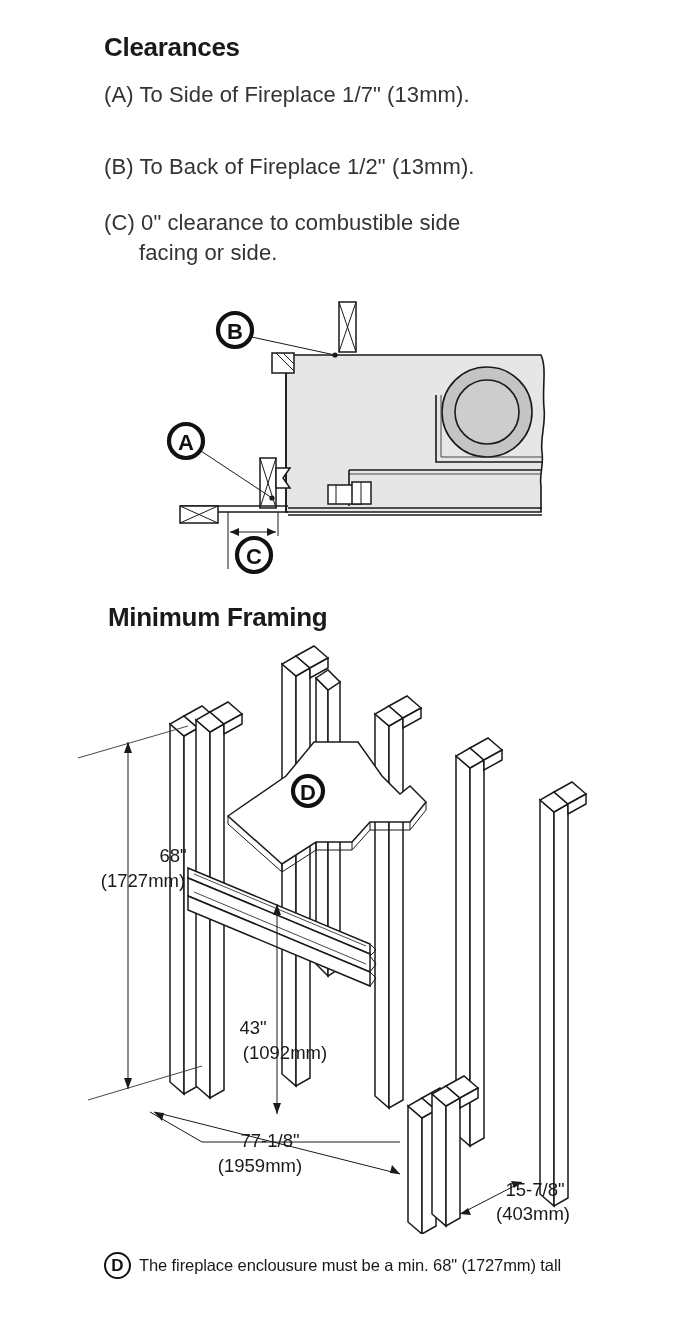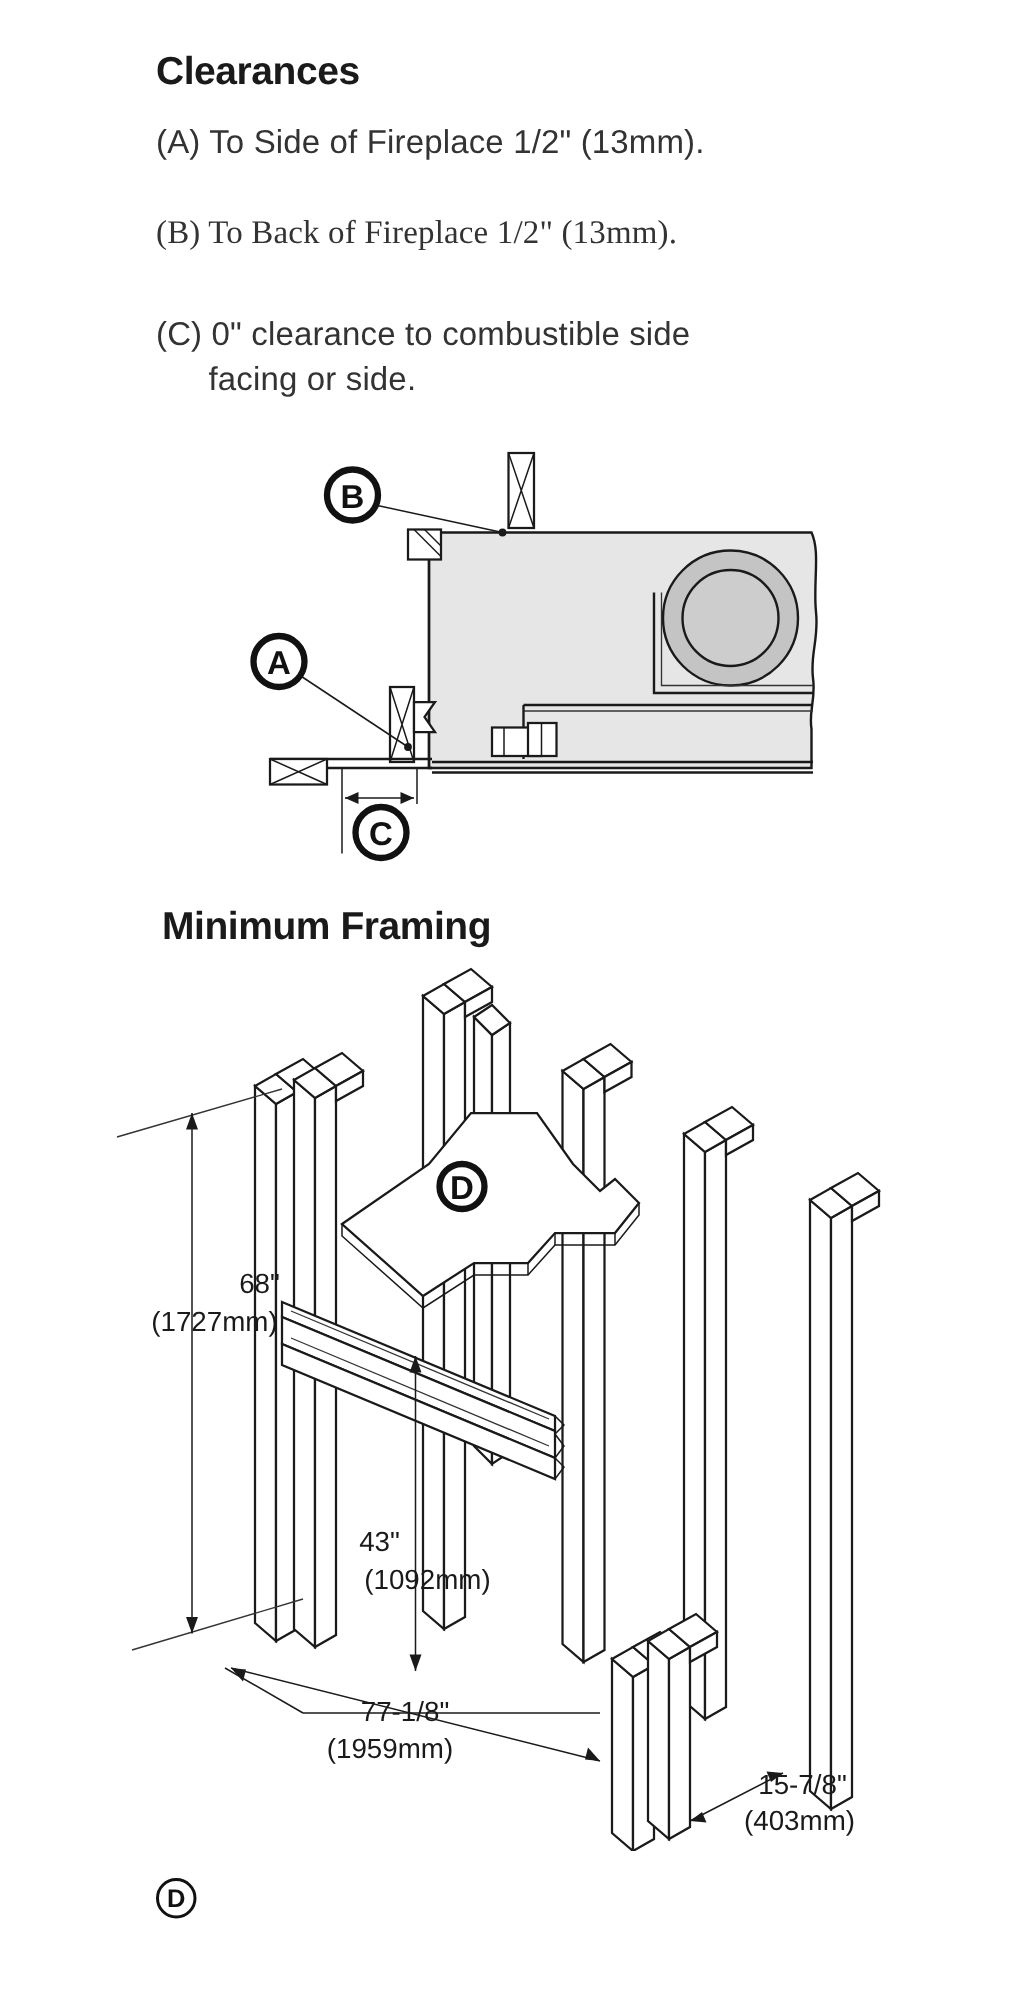--- a/index.html
+++ b/index.html
@@ -37,21 +37,21 @@
   .clearance-line {
     position: absolute;
     left: 104px;
     font-size: 22px;
     line-height: 30px;
     color: #333333;
     width: 520px;
     letter-spacing: 0.1px;
   }
   #clearance-a { top: 80px; }
-  #clearance-b { top: 140px; font-family: Liberation Serif, serif; }
+  #clearance-b { top: 152px; }
   #clearance-c { top: 208px; }
   .clearance-line .indent2 {
     display: block;
     padding-left: 35px;
   }
 
   
   #footnote {
     position: absolute;
     left: 104px;
@@ -111,21 +111,21 @@
     text-anchor: middle;
   }
 </style>
 </head>
 <body>
 
 <div class="page">
 
   <div class="section-title" id="clearances-title">Clearances</div>
 
-  <div class="clearance-line" id="clearance-a">(A) To Side of Fireplace 1/2" (13mm).</div>
+  <div class="clearance-line" id="clearance-a">(A) To Side of Fireplace 1/7" (13mm).</div>
 
   <div class="clearance-line" id="clearance-b">(B) To Back of Fireplace 1/2" (13mm).</div>
 
   <div class="clearance-line" id="clearance-c">
     <span>(C) 0" clearance to combustible side</span>
     <span class="indent2">facing or side.</span>
   </div>
 
   <svg class="drawing" id="clearances-drawing" width="450" height="290" viewBox="0 0 450 290">
 
@@ -394,15 +394,16 @@
       <path class="ln-thin" d="M390 580 L452 548"></path>
       <path fill="#1a1a1a" d="M390 580 L398 574 L401 581 Z"></path>
       <path fill="#1a1a1a" d="M452 548 L444 554 L441 547 Z"></path>
       <text class="dim-txt" x="465" y="562">15-7/8"</text>
       <text class="dim-txt" x="463" y="586">(403mm)</text>
     </g>
   </svg>
 
   <div id="footnote">
     <div class="circle-mark">D</div>
+    <div class="foot-text">The fireplace enclousure must be a min. 68" (1727mm) tall</div>
   </div>
 
 </div>
 
 </body></html>

